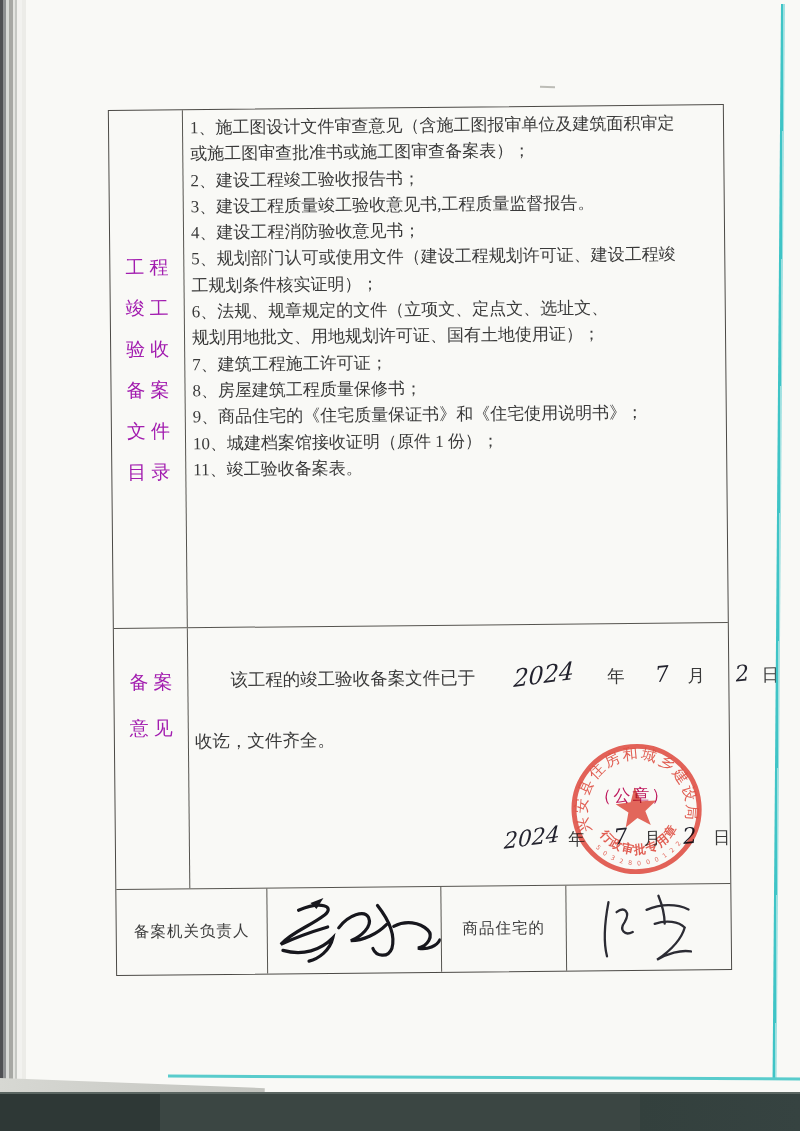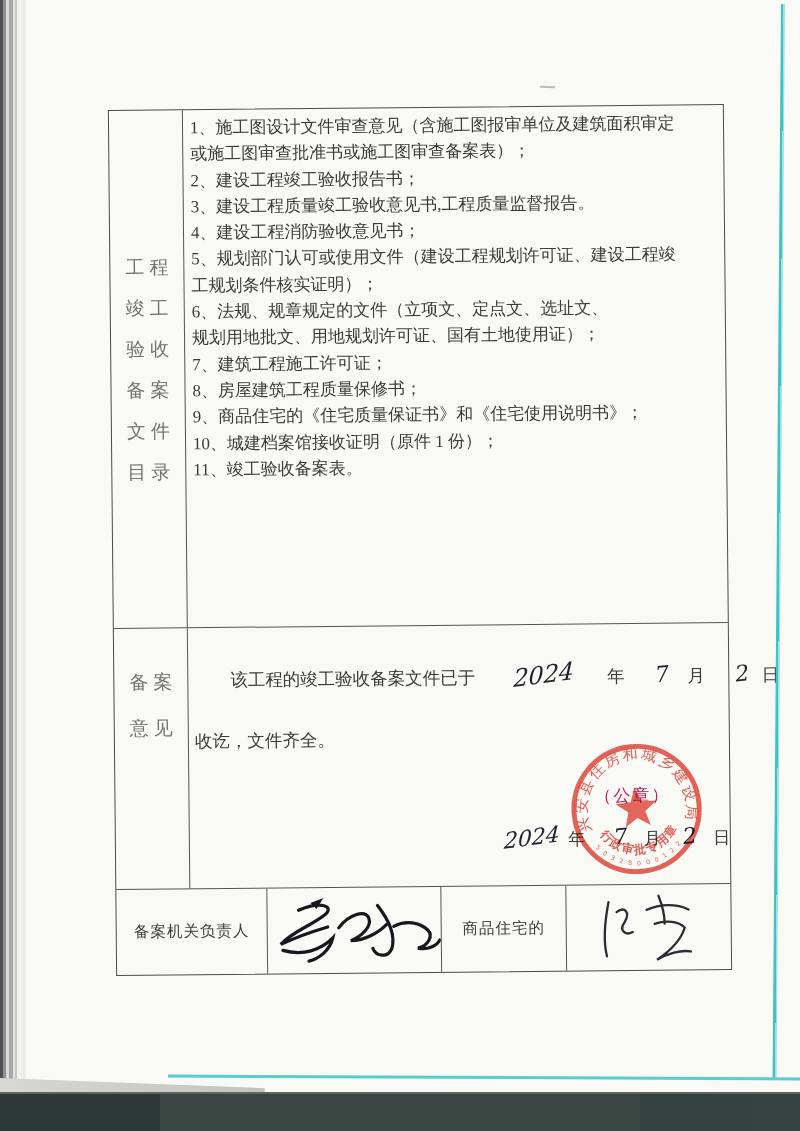--- a/index.html
+++ b/index.html
@@ -26,21 +26,21 @@
     transform:rotate(-.55deg);transform-origin:112px 543px;}
   
   .tbl{position:absolute;left:112px;top:110px;width:616px;height:866px;
     border:1.6px solid #4c4a46;box-sizing:border-box;display:flex;flex-direction:column;}
   .row{display:flex;box-sizing:border-box;}
   .r1{height:517px;}
   .r2{height:261px;border-top:1px solid #56544f;}
   .r3{flex:1;border-top:1px solid #56544f;}
   .labcol{width:74px;border-right:1px solid #56544f;box-sizing:border-box;
     display:flex;flex-direction:column;align-items:center;justify-content:center;}
-  .labline{font-size:19px;letter-spacing:5px;margin-right:-5px;line-height:19px;color:#737373;}
+  .labline{font-size:19px;letter-spacing:5px;margin-right:-5px;line-height:19px;color:#a21caf;}
   .r1 .labcol{gap:22px;}
   .r2 .labcol{gap:27px;padding-top:44px;justify-content:flex-start;}
   .content{flex:1;position:relative;box-sizing:border-box;}
   .doclist{padding:5px 4px 0 7px;}
   .docline{font-size:17px;line-height:26.3px;white-space:nowrap;color:#3a3a3a;}
   
   .op-line1{position:absolute;left:42px;top:36px;font-size:17.5px;white-space:nowrap;color:#3a3a3a;}
   .op-line2{position:absolute;left:6px;top:101px;font-size:17.5px;color:#3a3a3a;}
   .hw{font-family:"DejaVu Serif",serif;font-style:italic;color:#23232e;display:inline-block;}
   .hw-year{font-size:24px;transform:rotate(-7deg) skewX(-10deg);}

